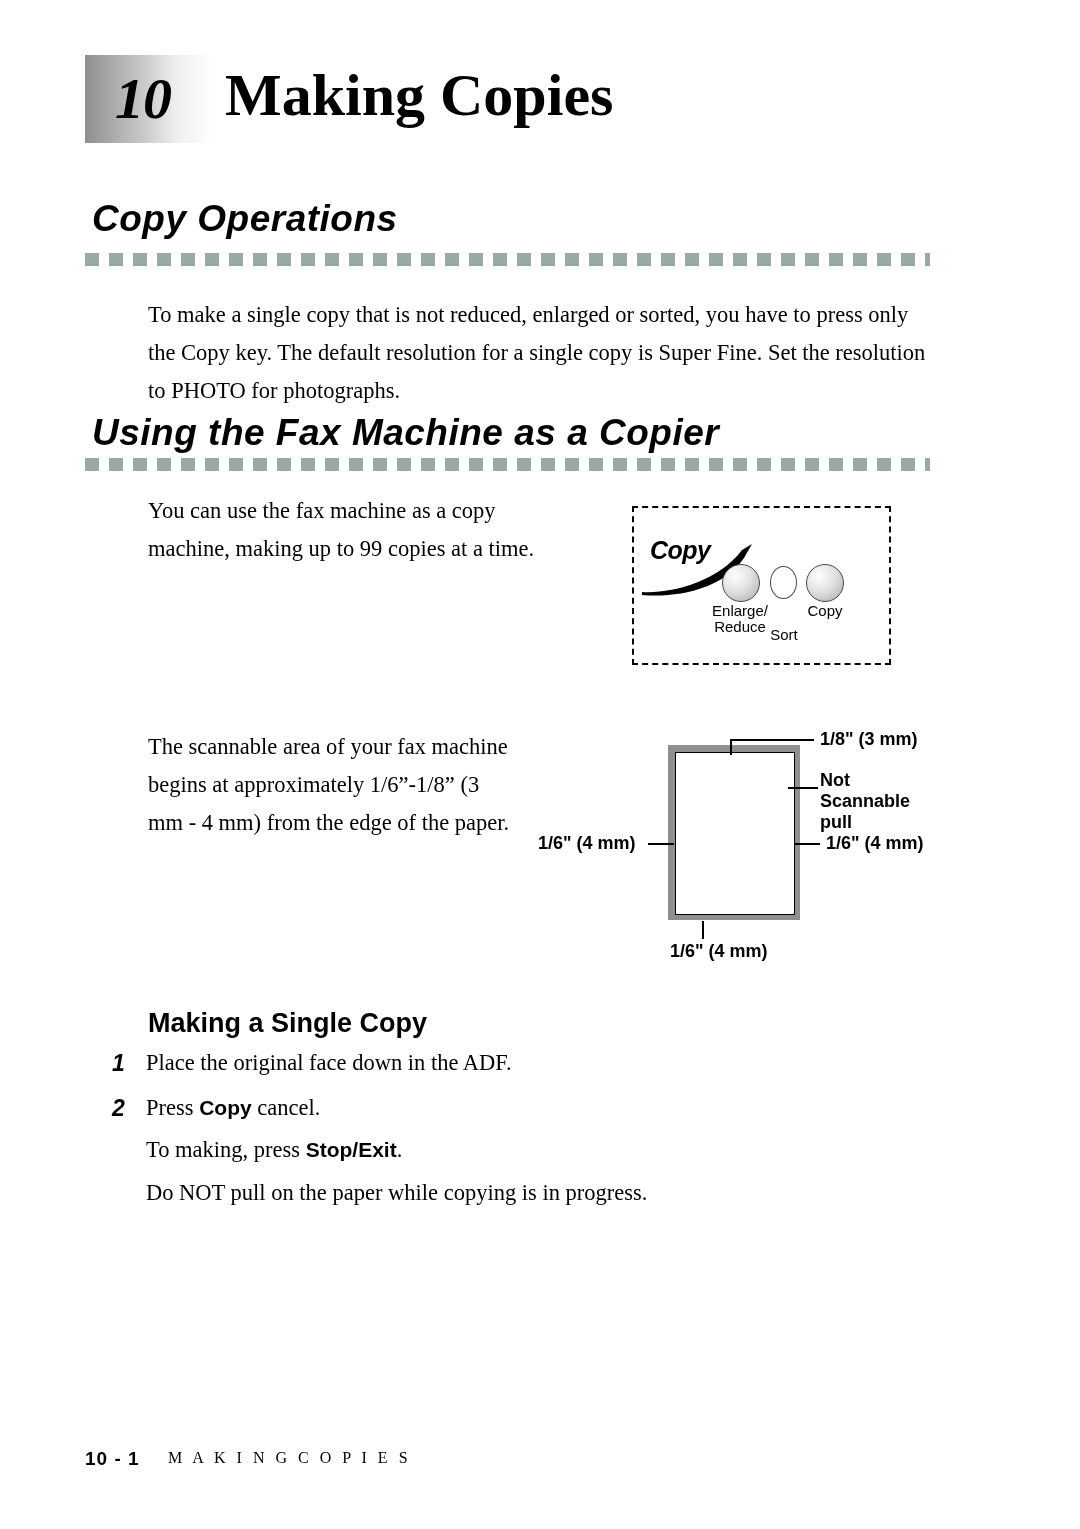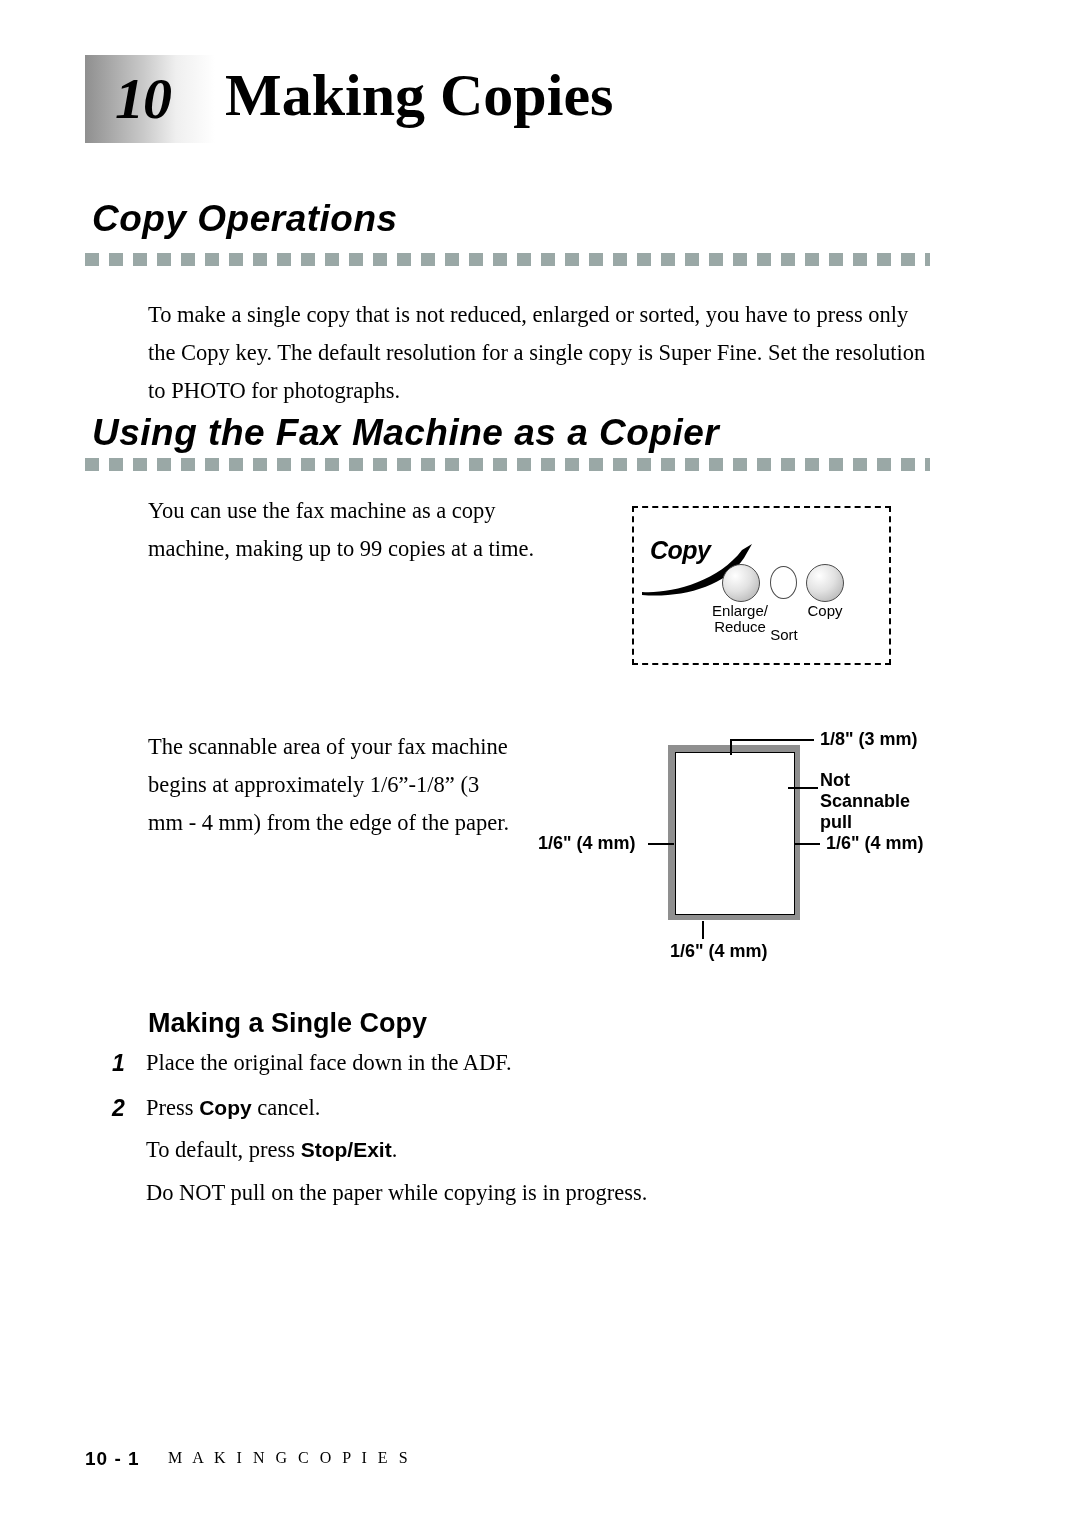--- a/index.html
+++ b/index.html
@@ -277,18 +277,18 @@
 </div>
 
 <div class="sub-head" style="left:148px; top:1000px;">Making a Single Copy</div>
 
 <div class="step-num" style="left:112px; top:1050px;">1</div>
 <div class="step-txt" style="left:146px; top:1048px; width:700px;">Place the original face down in the ADF.</div>
 
 <div class="step-num" style="left:112px; top:1095px;">2</div>
 <div class="step-txt" style="left:146px; top:1093px; width:700px;"><span>Press </span><span class="b-sans">Copy</span><span> cancel.</span></div>
 
-<div class="step-txt" style="left:146px; top:1135px; width:700px;"><span>To default, press </span><span class="b-sans">Stop/Exit</span><span>.</span></div>
+<div class="step-txt" style="left:146px; top:1135px; width:700px;"><span>To making, press </span><span class="b-sans">Stop/Exit</span><span>.</span></div>
 
 <div class="step-txt" style="left:146px; top:1178px; width:760px;">Do NOT pull on the paper while copying is in progress.</div>
 
 <div class="footer-pg">10 - 1</div>
 <div class="footer-txt">M A K I N G   C O P I E S</div>
 
 </body></html>

